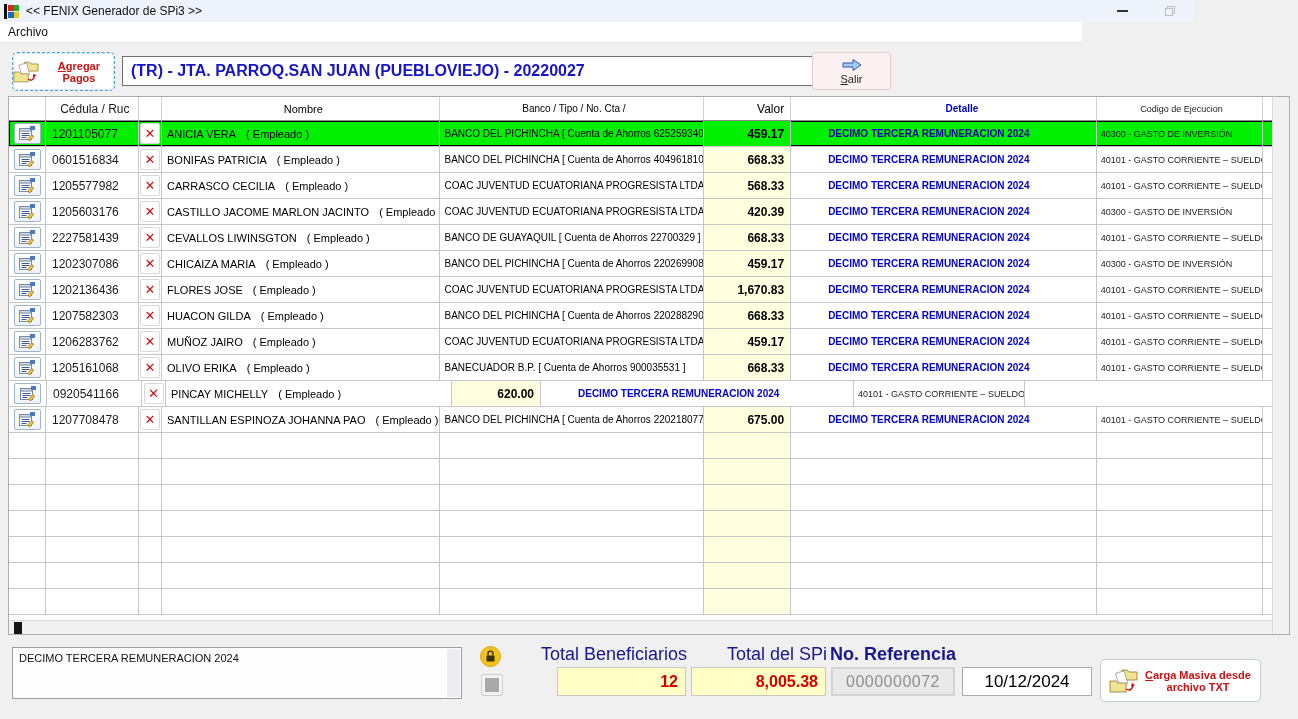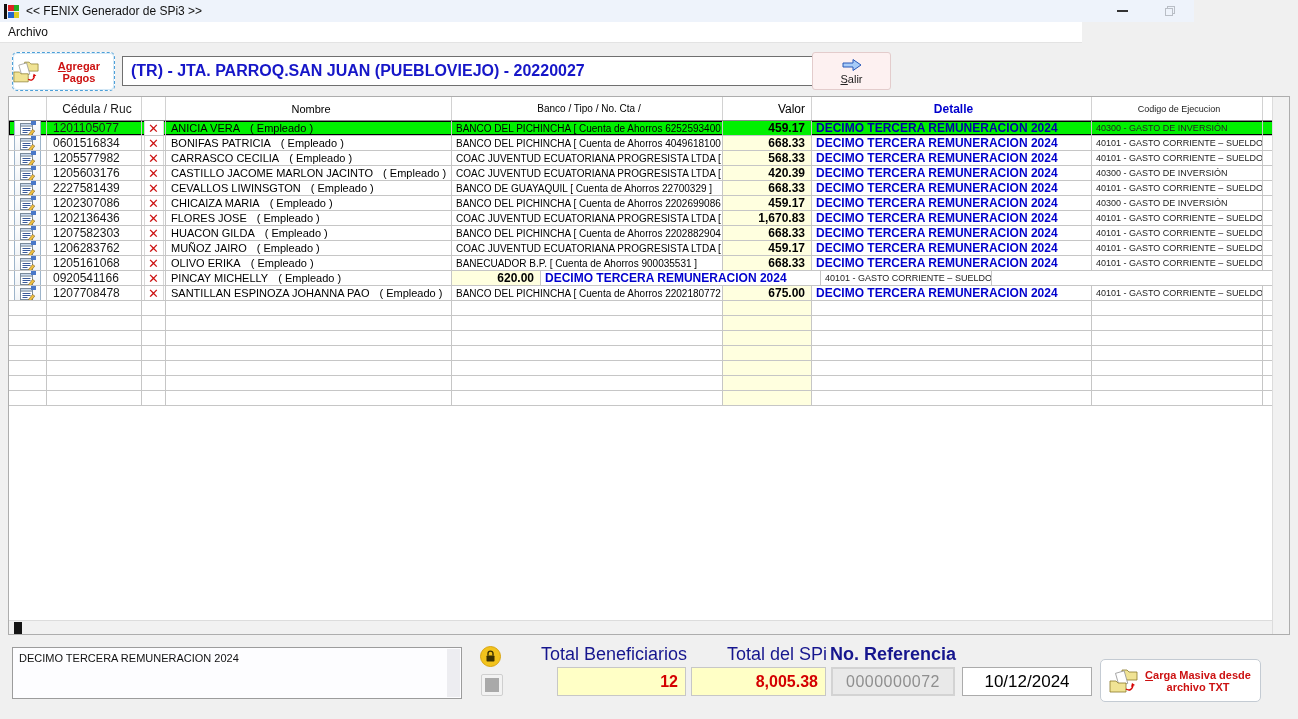--- a/index.html
+++ b/index.html
@@ -29,31 +29,31 @@
   .entity-field { position:absolute; left:122px; top:56px; width:733px; height:30px; background:#fff; border:1px solid #6f6f6f; font-family:"Liberation Sans",sans-serif; font-size:16px; font-weight:bold; color:#1616c8; padding:0 8px; }
   .btn-salir { position:absolute; left:812px; top:52px; width:79px; height:38px; background:#fdf1f1; border:1px solid #e3cccc; border-radius:3px; display:flex; flex-direction:column; align-items:center; justify-content:center; }
   .btn-salir .lbl { font-size:11px; color:#222; margin-top:1px; display:block; }
   .btn-salir .lbl::first-letter { text-decoration:underline; }
 
   
   .table { position:absolute; left:8px; top:96px; width:1282px; height:539px; background:#fff; border:1px solid #adadad; overflow:hidden; }
   .thead { position:absolute; left:0; top:0; height:24px; width:1265px; display:flex; background:#fff; border-bottom:1px solid #8a8a8a;text-align:center; }
   .hc { height:100%; border-right:1px solid #d2d2d2; font-size:11px; color:#000; display:flex; align-items:center; justify-content:center; overflow:hidden; white-space:nowrap; }
   .rows { position:absolute; left:0; top:24px; width:1265px; height:501px; overflow:hidden; }
-  .trow { display:flex; height:15px; border-bottom:1px solid #c6c6c6; background:#fff; }
+  .trow { display:flex; height:26px; border-bottom:1px solid #c6c6c6; background:#fff; }
   .trow.selected { background:#00f000; box-shadow:inset 0 0 0 1px #000; }
   .cell { height:100%; border-right:1px solid #c6c6c6; display:flex; align-items:center; overflow:hidden; white-space:nowrap; }
   .c-edit { width:38px; justify-content:center; }
   .c-ced  { width:95px; font-size:12px; color:#1a1a1a; padding-left:6px; }
   .c-del  { width:24px; justify-content:center; }
   .c-nom  { width:286px; font-size:11px; color:#000; padding-left:5px; }
   .c-ban  { width:271px; font-size:10px; color:#000; padding-left:4px; }
   .c-val  { width:89px; font-size:12px; font-weight:bold; color:#000; justify-content:flex-end; padding-right:6px; background:#ffffdf; }
   .trow.selected .c-val { background:#00f000; }
-  .c-det  { width:280px; font-size:12px; font-weight:bold; color:#0000cd; padding-left:4px; }
+  .c-det  { width:280px; font-size:10px; font-weight:bold; color:#0000cd; padding-left:4px;margin-left:33px; }
   .trow.selected .c-det { color:#0000a6; }
   .c-cod  { width:171px; font-size:9px; color:#222; padding-left:4px; }
   .c-fil  { width:11px; border-right:none; }
   .hc.c-val { background:#fff; font-weight:normal; }
   .edit-btn { width:27px; height:21px; background:linear-gradient(#ffffff,#eef2f6); border:1px solid #9db4ca; border-radius:2px; display:flex; align-items:center; justify-content:center; padding:0; }
   .del-btn { width:20px; height:21px; background:#fff; border:1px solid #d8d8d8; border-radius:2px; color:#cc1111; font-size:13px; font-weight:bold; line-height:1; display:flex; align-items:center; justify-content:center; font-family:"DejaVu Sans",sans-serif; }
   .vscroll { position:absolute; right:0; top:0; width:17px; height:100%; background:#f1f1f1; border-left:1px solid #dcdcdc; }
   .hscroll { position:absolute; left:0; bottom:0; width:1265px; height:14px; background:#f1f1f1; border-top:1px solid #dcdcdc; }
   .hthumb { position:absolute; left:5px; top:1px; width:8px; height:12px; background:#141414; }
 

